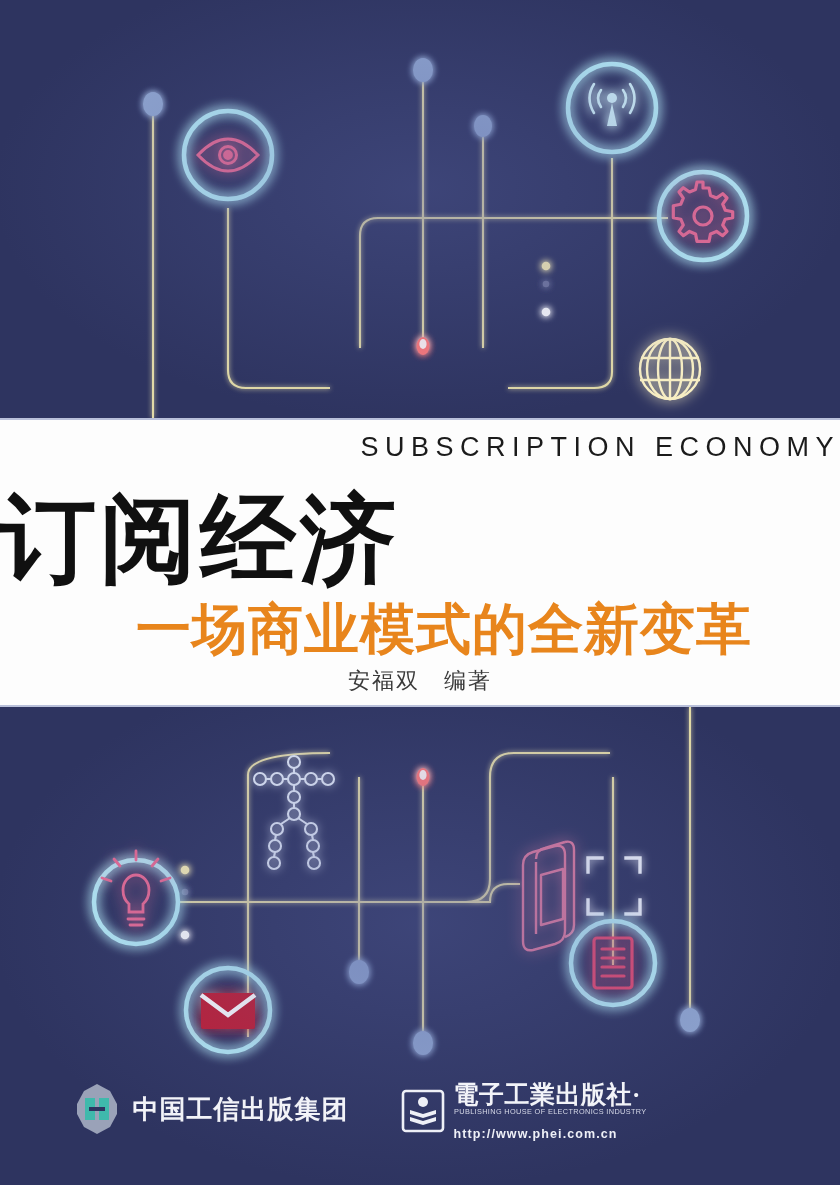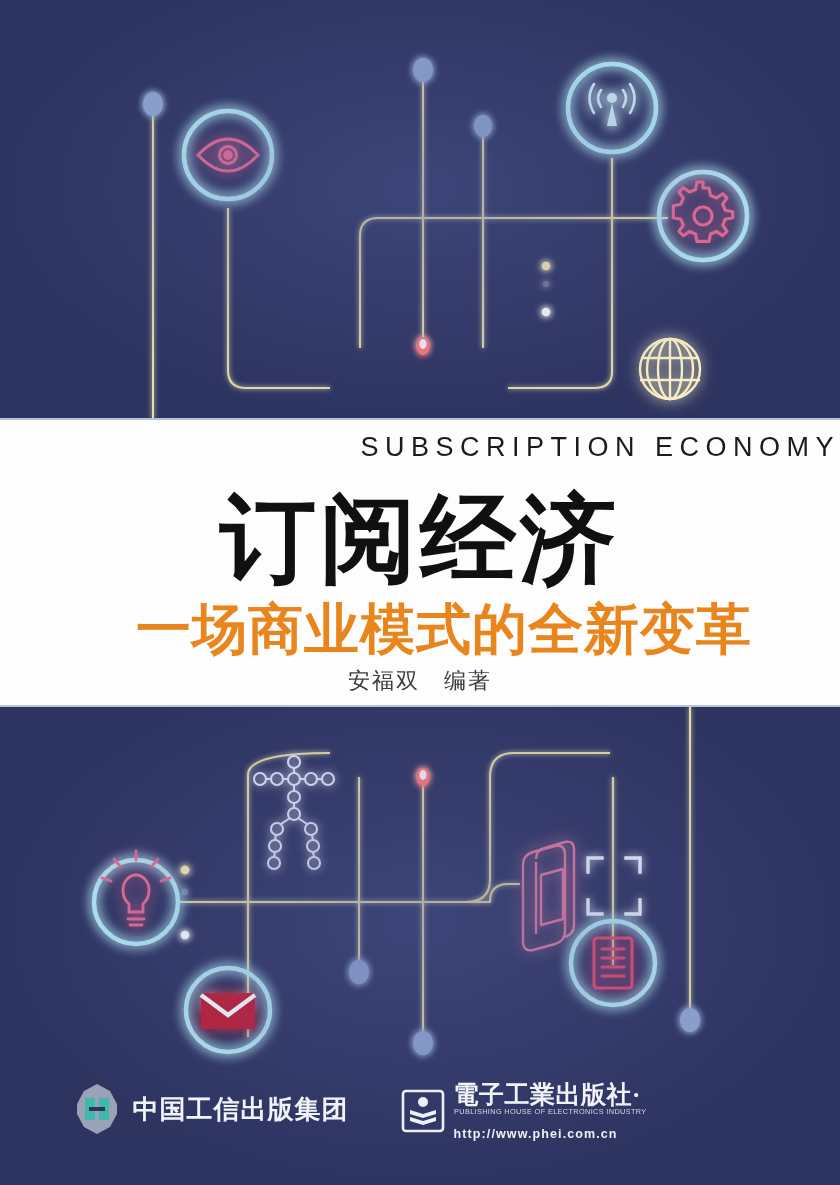--- a/index.html
+++ b/index.html
@@ -46,21 +46,20 @@
   .kicker {
     position:absolute; left:0; top:432px; width:840px;
     text-align:right;
     font-size:27px;
     letter-spacing:6.5px;
     color:#1b1b1b;
     font-weight:400;
   }
   .maintitle {
     position:absolute; left:0; top:492px; width:840px;
-    text-align:center;
     font-family:"Liberation Serif","DejaVu Serif",serif;
     font-size:96px;
     line-height:1;
     font-weight:700;
     color:#101010;
     letter-spacing:4px;
   }
   .subtitle {
     position:absolute; left:0; top:598px; width:840px;
     text-align:center;

